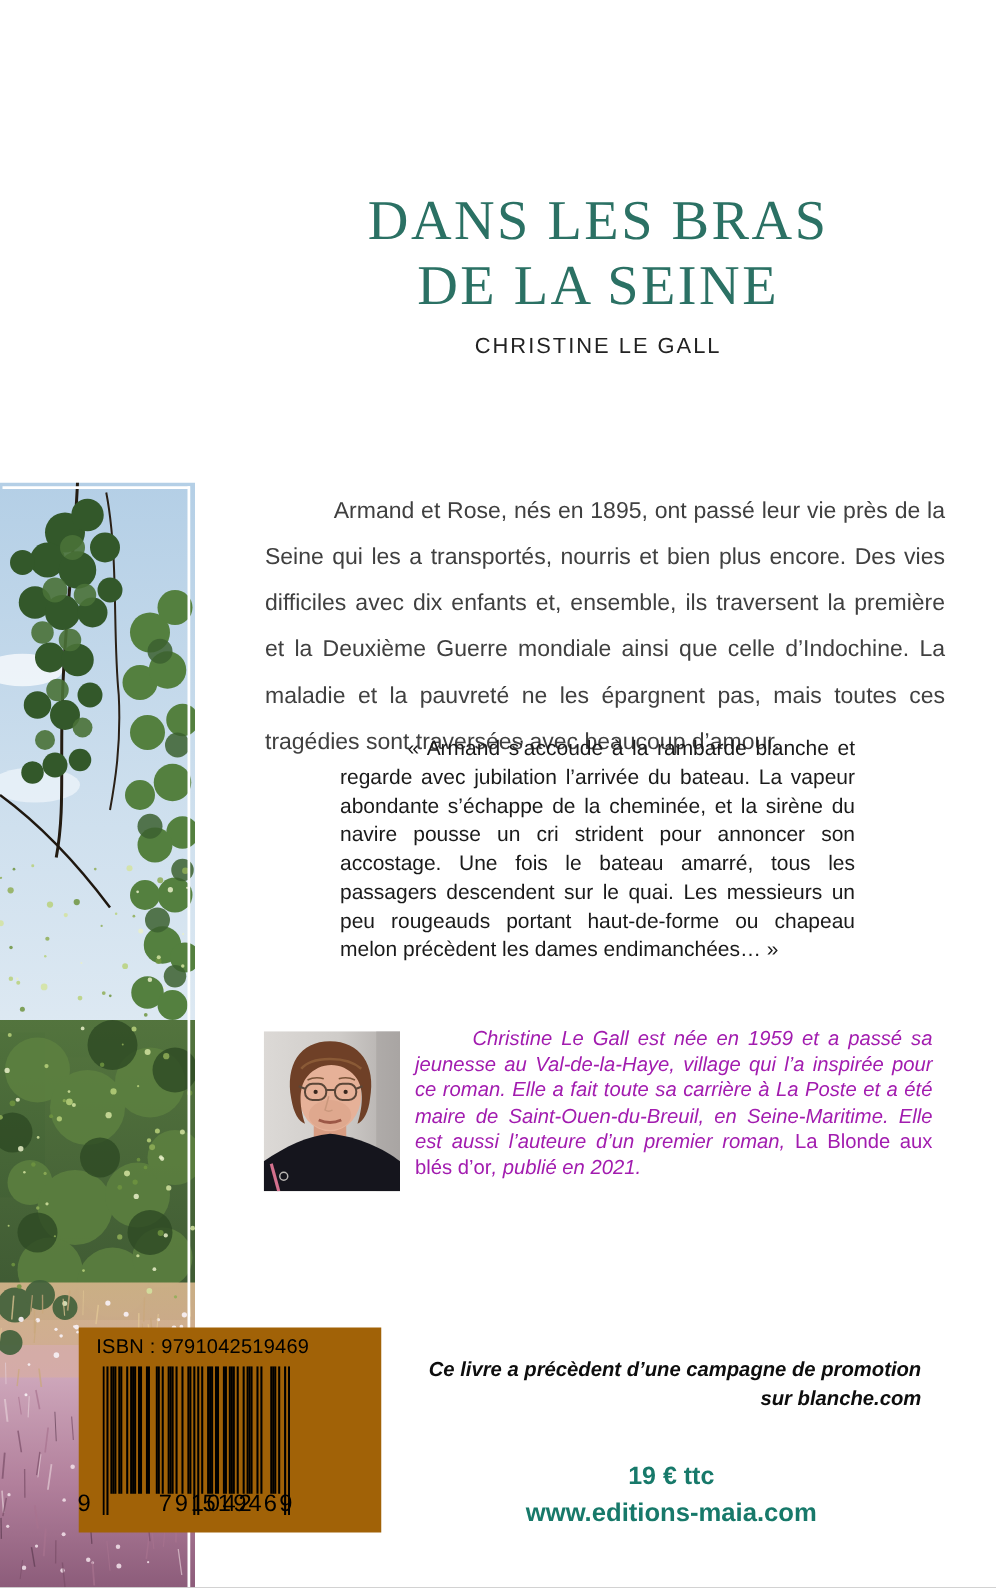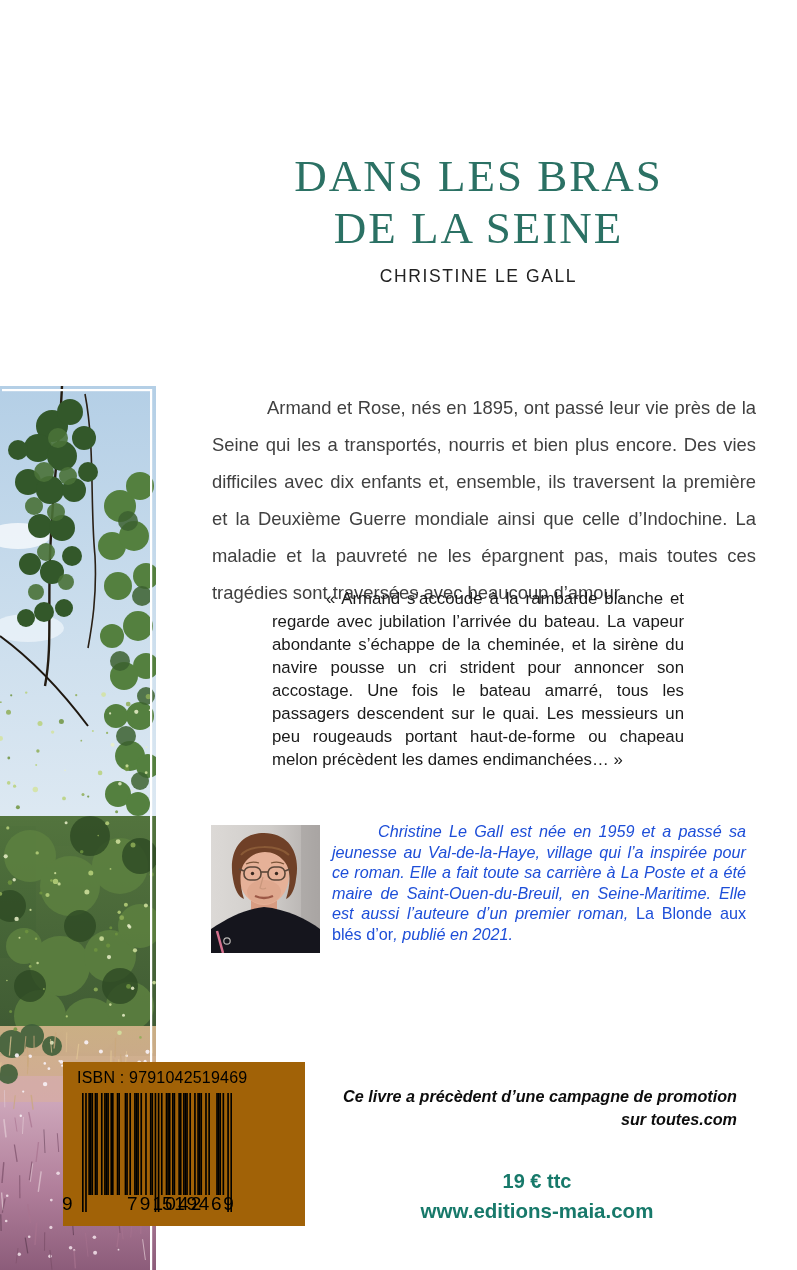--- a/index.html
+++ b/index.html
@@ -31,21 +31,21 @@
     text-indent:54px; color:#1a1a1a;
   }
   
   .author-photo {
     position:absolute; left:211px; top:825px; width:109px; height:128px;
     display:block;
   }
   .bio-text {
     position:absolute; left:332px; width:414px; top:821px;
     font-size:16.2px; line-height:20.5px; text-align:justify;
-    text-indent:46px; font-style:italic; color:#1d4ed8;
+    text-indent:46px; font-style:italic; color:#a21caf;
   }
   .bio-text .upright { font-style:normal; }
   
   .promo {
     position:absolute; right:60px; width:480px; top:1085px;
     text-align:right; font-weight:bold; font-style:italic;
     font-size:16.2px; line-height:22.5px; color:#0d0d0d;
   }
   .pricing {
     position:absolute; right:60px; width:400px; top:1167px;
@@ -120,21 +120,21 @@
     <path d="M52,52 q-2,8 -3,11 q3,2 6,0" stroke="#c9977c" stroke-width="1.2" fill="none"></path>
     <path d="M44,71 q9,4 18,0" stroke="#9c5846" stroke-width="2.4" fill="none"></path>
     <path d="M6,106 L12,128" stroke="#d4718e" stroke-width="2.5"></path>
     <circle cx="16" cy="116" r="3.2" fill="none" stroke="#b9b6b3" stroke-width="1.2"></circle>
   </svg>
 
   <p class="bio-text"><span>Christine Le Gall est née en 1959 et a passé sa jeunesse au Val-de-la-Haye, village qui l’a inspirée pour ce roman. Elle a fait toute sa carrière à La Poste et a été maire de Saint-Ouen-du-Breuil, en Seine-Maritime. Elle est aussi l’auteure d’un premier roman, </span><span class="upright">La Blonde aux blés d’or</span><span>, publié en 2021.</span></p>
 
   <div class="promo">
     <div>Ce livre a précèdent d’une campagne de promotion</div>
-    <div>sur toutes.com</div>
+    <div>sur blanche.com</div>
   </div>
 
   <div class="pricing">
     <div>19 € ttc</div>
     <div class="website">www.editions-maia.com</div>
   </div>
 
   <div class="photo-strip">
     <svg id="strip-svg" viewBox="0 0 156 884" width="156" height="884" xmlns="http://www.w3.org/2000/svg">
       <defs>

